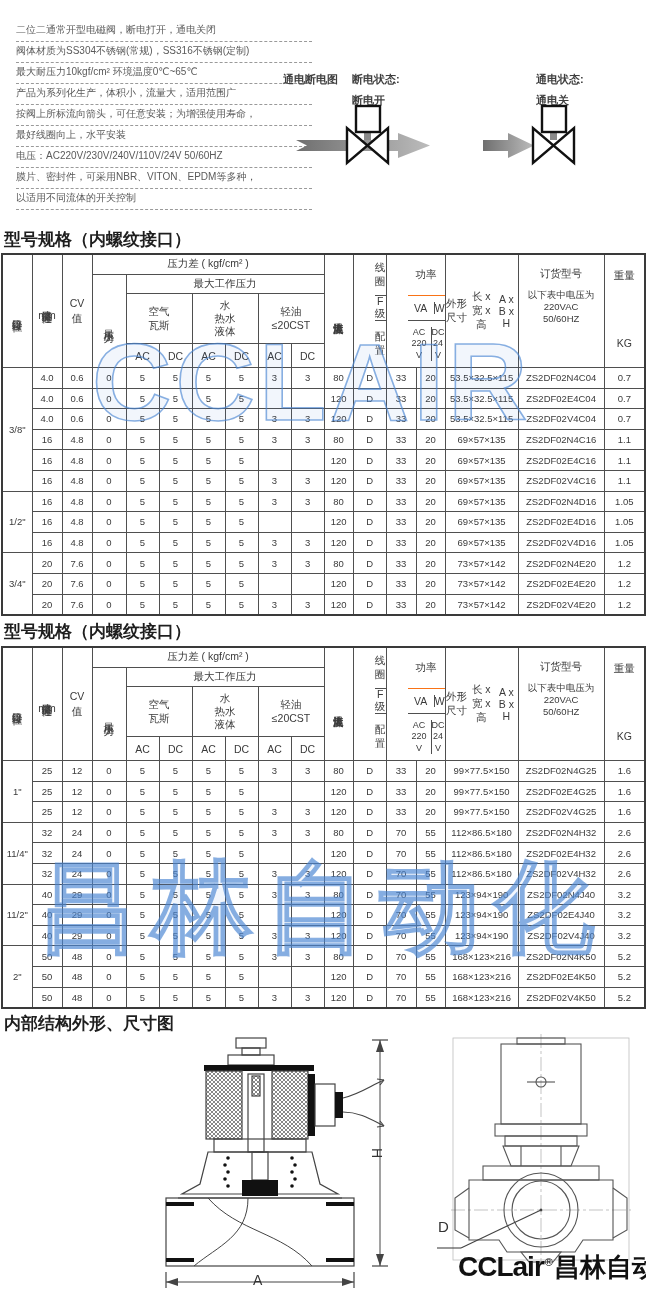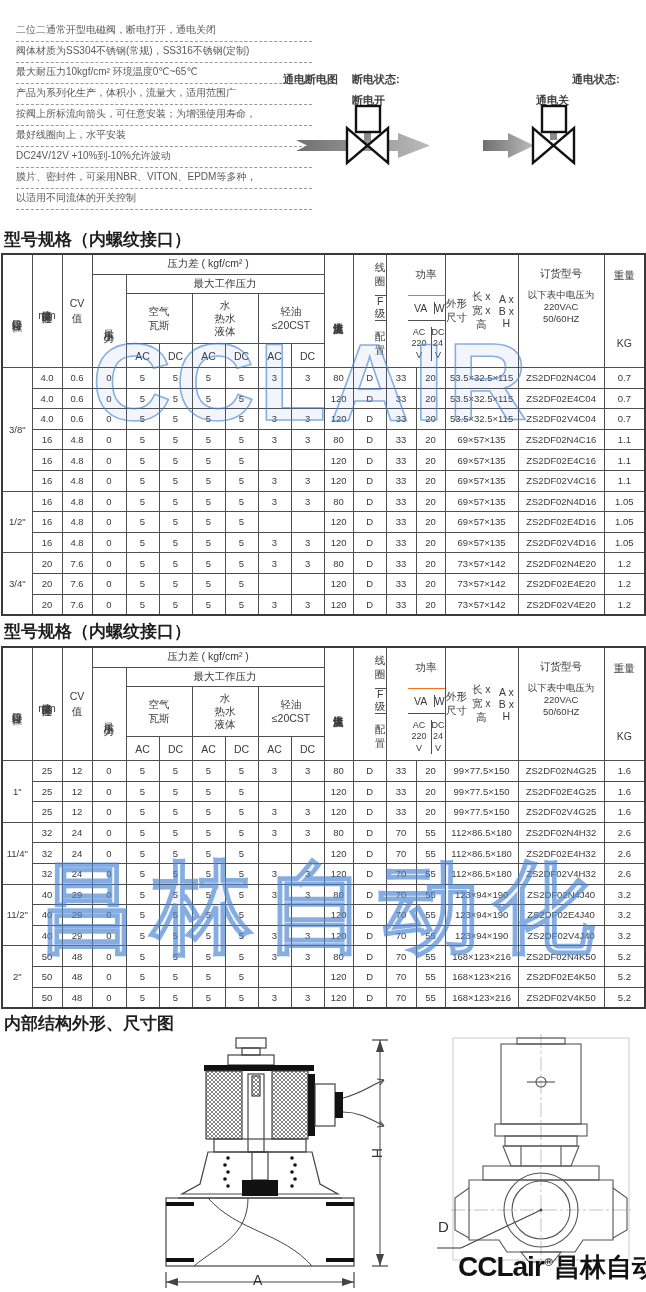--- a/index.html
+++ b/index.html
@@ -50,29 +50,29 @@
 </head>
 <body>
 
 <div class="abs features">
   <div class="feature">二位二通常开型电磁阀，断电打开，通电关闭</div>
   <div class="feature">阀体材质为SS304不锈钢(常规)，SS316不锈钢(定制)</div>
   <div class="feature">最大耐压力10kgf/cm² 环境温度0℃~65℃</div>
   <div class="feature">产品为系列化生产，体积小，流量大，适用范围广</div>
   <div class="feature">按阀上所标流向箭头，可任意安装；为增强使用寿命，</div>
   <div class="feature">最好线圈向上，水平安装</div>
-  <div class="feature">DC24V/12V +10%到-10%允许波动</div>
+  <div class="feature">电压：AC220V/230V/240V/110V/24V 50/60HZ</div>
   <div class="feature">膜片、密封件，可采用NBR、VITON、EPDM等多种，</div>
   <div class="feature">以适用不同流体的开关控制</div>
 </div>
 
 <div class="diag-label" style="left:283px;top:72px;">通电断电图</div>
 <div class="diag-label" style="left:352px;top:72px;">断电状态:</div>
 <div class="diag-label" style="left:352px;top:93px;">断电开</div>
-<div class="diag-label" style="left:536px;top:72px;margin-left:36px;">通电状态:</div>
+<div class="diag-label" style="left:536px;top:72px;">通电状态:</div>
 <div class="diag-label" style="left:536px;top:93px;">通电关</div>
 
 <svg class="abs" style="left:280px;top:100px;" width="366" height="80" viewBox="0 0 366 80">
   <defs>
     <linearGradient id="garrow" x1="0" y1="0" x2="1" y2="0">
       <stop offset="0" stop-color="#6f6f6f"></stop>
         <stop offset="1" stop-color="#bcbcbc"></stop>
     </linearGradient>
   </defs>
 

